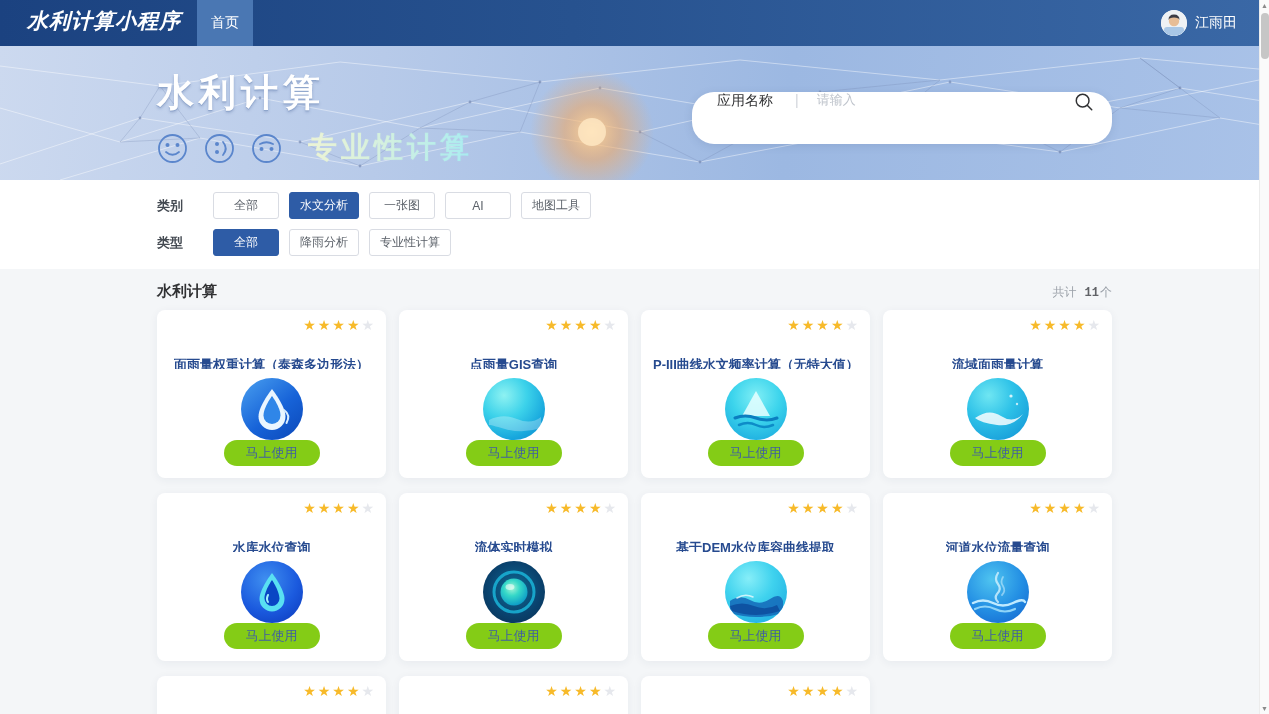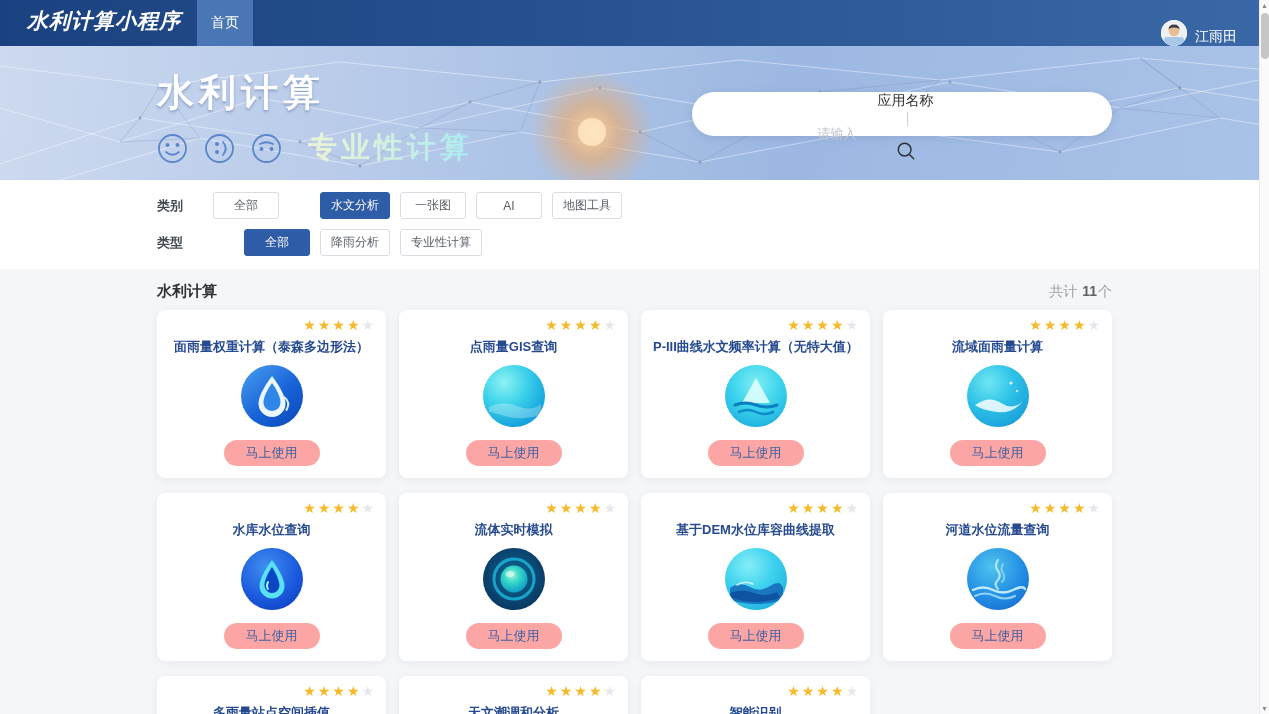--- a/index.html
+++ b/index.html
@@ -7,77 +7,77 @@
   body { font-family:"Liberation Sans", sans-serif; background:#f4f6f8; position:relative; }
 
   
   .navbar { height:46px; background:linear-gradient(90deg,#1b4280 0%,#27528f 45%,#3a68a6 100%);
             display:flex; align-items:stretch; color:#fff; position:relative; z-index:5; padding-right:18px; }
   .logo { display:flex; align-items:center; padding:0 16px 4px 27px;
           font-size:21px; font-weight:bold; font-style:italic; letter-spacing:1px; white-space:nowrap; }
   .nav-tabs { display:flex; align-items:stretch; }
   .nav-tab { display:flex; align-items:center; padding:0 14px; font-size:14px; cursor:pointer;text-align:center; }
   .nav-tab.active { background:#4a77b3; }
-  .nav-right { margin-left:auto; display:flex; align-items:flex-end; gap:8px; padding-right:14px; cursor:pointer; }
+  .nav-right { margin-left:auto; display:flex; align-items:center; gap:8px; padding-right:14px; cursor:pointer; }
   .avatar { width:26px; height:26px; border-radius:50%; overflow:hidden; background:#fff; flex:0 0 auto; }
   .username { font-size:14px; }
 
   
   .hero { height:134px; position:relative; overflow:hidden;
           background:linear-gradient(95deg,#ccd9ef 0%,#b7cae9 30%,#9cb8e2 62%,#a9c2e8 100%); }
   .hero-mesh { position:absolute; inset:0; width:100%; height:100%; }
   .hero-inner { position:relative; width:955px; margin:0 auto; height:100%; }
   .hero-title { font-size:37px; font-weight:bold; color:#fff; letter-spacing:5px; padding-top:22px;
                 text-shadow:0 1px 0 #8fa6cc, 0 2px 3px rgba(70,95,150,.35); }
   .hero-sub { display:flex; align-items:center; gap:16px; margin-top:10px; }
   .smiley { width:31px; height:31px; }
   .hero-subtitle { margin-left:10px; font-size:29px; font-weight:bold; letter-spacing:4px;
                    background:linear-gradient(90deg,#e3eec0 0%,#bfe9cf 45%,#7fe2ea 100%);
                    -webkit-background-clip:text; background-clip:text; color:transparent;
                    text-shadow:0 0 1px rgba(255,255,255,.35); }
-  .searchbar { position:absolute; right:0; top:46px; width:420px; height:44px; background:#fff;
-               border-radius:22px; display:flex; align-items:center; padding:0 18px 0 25px;
-               box-shadow:0 2px 8px rgba(60,80,130,.15);flex-direction:column; }
+  .searchbar { position:absolute; right:0; top:46px; width:420px; height:52px; background:#fff;
+               border-radius:22px; display:flex; align-items:flex-start; padding:0 18px 0 25px;
+               box-shadow:0 2px 8px rgba(60,80,130,.15); }
   .search-type { font-size:14px; color:#303133; cursor:pointer; white-space:nowrap; }
   .search-divider { color:#d0d3da; margin:0 18px 0 22px; font-size:14px; }
   .search-input { flex:1; border:none; outline:none; font-size:13px; color:#303133; background:transparent; }
   .search-input::placeholder { color:#bfc4cc; }
   .search-icon { width:20px; height:20px; flex:0 0 auto; cursor:pointer; }
 
   
   .filters { background:#fff; padding:12px 16px 13px; }
   .filters-inner { width:955px; margin:0 auto; }
   .filter-row { display:flex; align-items:center; margin:0 0 10px; }
   .filter-row:last-child { margin-bottom:0; }
   .filter-label { width:56px; font-size:13px; color:#444a52; font-weight:bold; }
   .filter-opts { display:flex; gap:10px; }
   .filter-btn { min-width:66px; padding:4px 10px; text-align:center; font-size:12px; color:#5a6068;
                 background:#fff; border:1px solid #d9dce3; border-radius:3px; cursor:pointer; }
-  .filter-btn.selected { background:#2e5ca6; border-color:#2e5ca6; color:#fff;margin-left:31px; }
+  .filter-btn.selected { background:#2e5ca6; border-color:#2e5ca6; color:#fff; }
 
   
   .content { padding-top:13px; }
   .content-inner { width:955px; margin:0 auto; }
   .section-head { display:flex; align-items:baseline; justify-content:space-between; margin-bottom:9px; }
   .section-title { font-size:15px; font-weight:bold; color:#303133; }
-  .section-count { font-size:14px; color:#9aa0a8; }
+  .section-count { font-size:12px; color:#9aa0a8;font-family:Liberation Mono, monospace; }
   .section-count b { color:#606266; font-weight:bold; padding:0 1px; }
   .grid { display:grid; grid-template-columns:repeat(4,229px); gap:15px 13px; }
   .card { width:229px; height:168px; background:#fff; border-radius:8px;
           box-shadow:0 2px 10px rgba(30,50,90,.06); display:flex; flex-direction:column;
           align-items:center; padding:8px 12px 12px; cursor:pointer; }
   .stars { align-self:flex-end; display:flex; gap:2px; font-size:14px; line-height:1; }
   .star { color:#e6e8ed; }
   .star.filled { color:#f7ba2a; }
-  .card-title { margin-top:6px; font-weight:bold; font-size:13px; color:#264a8f;
+  .card-title { margin-top:24px; font-weight:bold; font-size:13px; color:#264a8f;
                 white-space:nowrap; max-width:100%; overflow:hidden;text-align:right; }
   .app-icon { width:62px; height:62px; border-radius:50%; margin-top:9px; position:relative;
               overflow:hidden; flex:0 0 auto; }
   .app-icon svg { position:absolute; inset:0; width:100%; height:100%; }
-  .use-btn { margin-top:auto; background:#fca5a5; color:#41619f; font-size:13px; border:none;
+  .use-btn { margin-top:auto; background:#84cc16; color:#41619f; font-size:13px; border:none;
              border-radius:13px; padding:5px 22px; cursor:pointer; line-height:1.2; }
 
   
   .scrollbar { position:absolute; top:0; right:0; bottom:0; width:10px; background:#fafafa;
                border-left:1px solid #ececec; z-index:20; }
   .sb-arrow { position:absolute; left:0; width:100%; text-align:center; font-size:7px; color:#8a8a8a; }
   .sb-arrow.up { top:2px; } .sb-arrow.down { bottom:2px; }
   .sb-thumb { position:absolute; left:1px; top:13px; width:8px; height:46px; background:#c6c6c6; border-radius:4px; }
 </style>
 </head>

